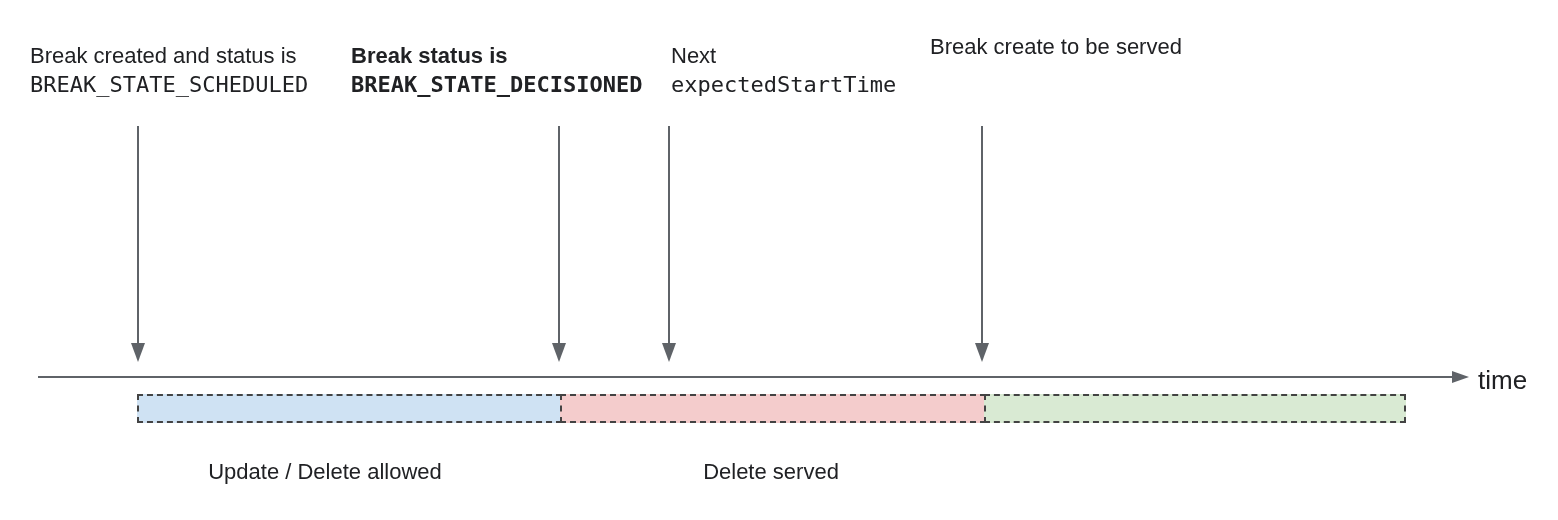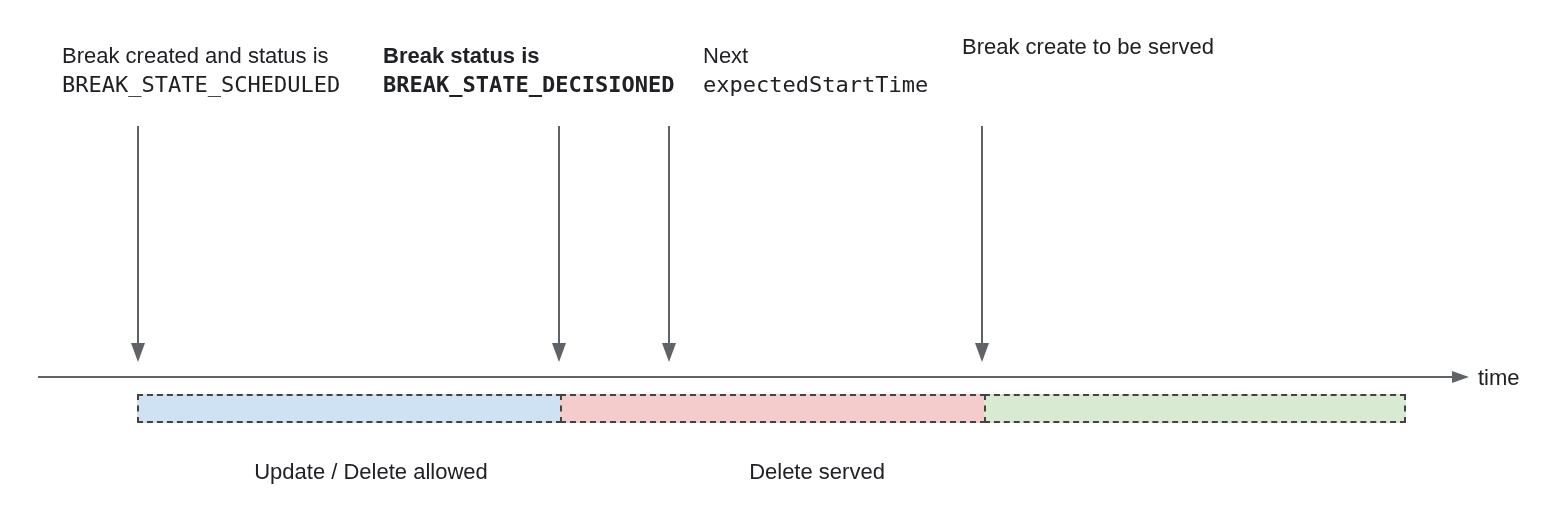--- a/index.html
+++ b/index.html
@@ -7,21 +7,21 @@
     position: relative;
     width: 1558px;
     height: 520px;
     background: #ffffff;
     overflow: hidden;
     font-family: "Liberation Sans", sans-serif;
     color: #202124;
   }
 
   
-  .ann { position: absolute; line-height: 29px; white-space: nowrap; margin-left: 32px; }
+  .ann { position: absolute; line-height: 29px; white-space: nowrap; }
   .sans { font-family: "Liberation Sans", sans-serif; font-size: 22px; color: #202124; }
   .mono { font-family: "DejaVu Sans Mono", monospace; font-size: 22px; color: #202124; }
   .ann1 { left: 30px;  top: 41px; }
   .ann2 { left: 351px; top: 41px; font-weight: bold; }
   .ann3 { left: 671px; top: 41px; }
   .ann4 { left: 930px; top: 32px; }
 
   
   .v-arrow { position: absolute; top: 126px; width: 16px; transform: translateX(-50%); }
   .v-arrow .shaft { width: 2px; height: 217px; margin: 0 auto; background: #5f6368; }
@@ -38,37 +38,37 @@
 
   
   .h-line { position: absolute; left: 38px; top: 376px; width: 1416px; height: 2px; background: #5f6368; }
   .h-head {
     position: absolute; left: 1452px; top: 371px;
     width: 0; height: 0;
     border-top: 6px solid transparent;
     border-bottom: 6px solid transparent;
     border-left: 17px solid #5f6368;
   }
-  .time-label { position: absolute; left: 1478px; top: 365px; font-size: 22px; }
+  .time-label { position: absolute; left: 1478px; top: 365px; font-size: 26px; }
 
   
   .seg {
     position: absolute; top: 394px; height: 29px;
     box-sizing: border-box;
     border: 2px dashed #434343;
   }
   .seg1 { left: 137px; width: 425px; }
   .seg2 { left: 560px; width: 426px; }
   .seg3 { left: 984px; width: 422px; }
 
   
   .seg-label {
     position: absolute; top: 459px;
     transform: translateX(-50%);
-    font-size: 22px; white-space: nowrap; margin-left: 46px;
+    font-size: 22px; white-space: nowrap;
   }
   .l1 { left: 325px; }
   .l2 { left: 771px; }
   .l3 { left: 1216px; }
 </style>
 </head>
 <body>
 
 <div class="canvas">
 

